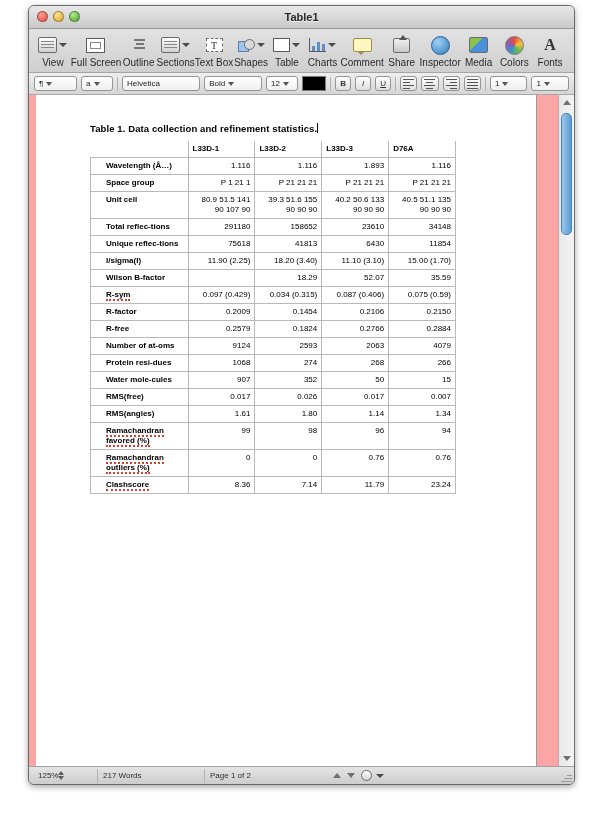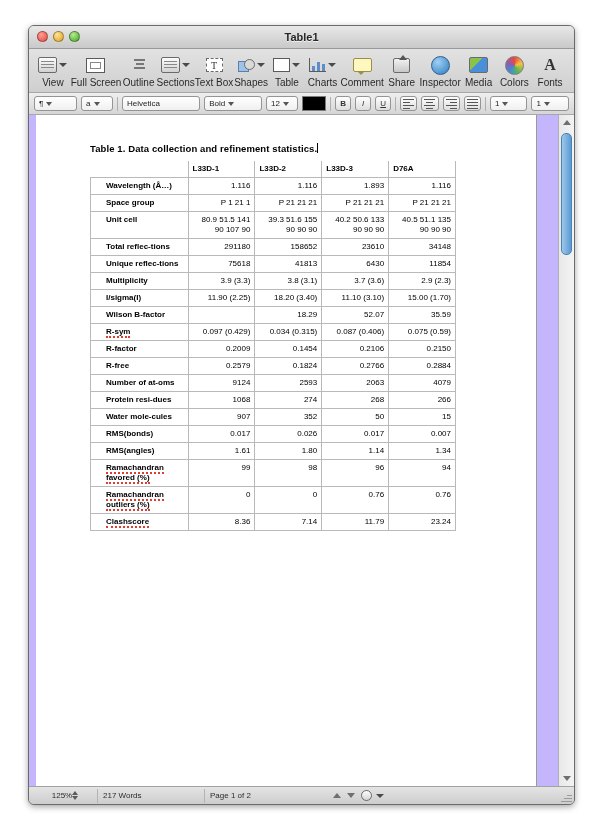--- a/index.html
+++ b/index.html
@@ -9,21 +9,21 @@
   }
   body {
     width: 600px;
     height: 823px;
     font-family: "Liberation Sans", sans-serif;
     overflow: hidden;
   }
   .window {
     position: absolute;
     left: 28px;
-    top: 25px;
+    top: 5px;
     width: 545px;
     height: 778px;
     border: 1px solid #6b6b6b;
     border-radius: 6px;
     background: #d8d8d8;
     box-shadow: 0 2px 6px rgba(0,0,0,0.35);
     overflow: hidden;
     display: flex;
     flex-direction: column;
   }
@@ -246,21 +246,21 @@
   .fb-color {
     width: 24px; height: 13px; background: #000; border: 1px solid #7b7b7b;
   }
   .fb-sep { width: 1px; height: 14px; background: #b0b0b0; }
   .fb-align i {
     display: block; height: 1px; background: #555; margin: 2px 0;
   }
   
   .docarea {
     flex: 1 1 auto;
-    background: #c4b5fd;
+    background: #fca5a5;
     position: relative;
     overflow: hidden;
     display: flex;
   }
   .page {
     position: absolute;
     left: 7px;
     top: 0;
     width: 500px;
     height: 100%;
@@ -377,21 +377,21 @@
     box-sizing: border-box;
     gap: 0;
   }
   .sb-cell {
     height: 14px;
     display: flex; align-items: center;
     padding: 0 5px;
     border-right: 1px solid #b4b4b4;
     white-space: nowrap;
   }
-  .sb-zoom { width: 54px; justify-content: center; }
+  .sb-zoom { width: 54px; justify-content: flex-start; }
   .stepper {
     display: flex; flex-direction: column; justify-content: center; gap: 1px;
   }
   .stepper .u { width: 0; height: 0; border-left: 3px solid transparent; border-right: 3px solid transparent; border-bottom: 4px solid #5a5a5a; }
   .stepper .d { width: 0; height: 0; border-left: 3px solid transparent; border-right: 3px solid transparent; border-top: 4px solid #5a5a5a; }
   .sb-nav { display: flex; align-items: center; gap: 6px; padding-left: 8px; }
   .resize-grip {
     position: absolute;
     right: 1px; bottom: 1px;
     width: 13px; height: 13px;
@@ -650,27 +650,20 @@
                 <td class="val">34148</td>
               </tr>
               <tr>
                 <td class="label">Unique reflec-tions</td>
                 <td class="val">75618</td>
                 <td class="val">41813</td>
                 <td class="val">6430</td>
                 <td class="val">11854</td>
               </tr>
               <tr>
-                <td class="label">Multiplicity</td>
-                <td class="val">3.9 (3.3)</td>
-                <td class="val">3.8 (3.1)</td>
-                <td class="val">3.7 (3.6)</td>
-                <td class="val">2.9 (2.3)</td>
-              </tr>
-              <tr>
                 <td class="label">I/sigma(I)</td>
                 <td class="val">11.90 (2.25)</td>
                 <td class="val">18.20 (3.40)</td>
                 <td class="val">11.10 (3.10)</td>
                 <td class="val">15.00 (1.70)</td>
               </tr>
               <tr>
                 <td class="label">Wilson B-factor</td>
                 <td class="val"></td>
                 <td class="val">18.29</td>
@@ -713,21 +706,21 @@
                 <td class="val">266</td>
               </tr>
               <tr>
                 <td class="label">Water mole-cules</td>
                 <td class="val">907</td>
                 <td class="val">352</td>
                 <td class="val">50</td>
                 <td class="val">15</td>
               </tr>
               <tr>
-                <td class="label">RMS(bonds)</td>
+                <td class="label">RMS(free)</td>
                 <td class="val">0.017</td>
                 <td class="val">0.026</td>
                 <td class="val">0.017</td>
                 <td class="val">0.007</td>
               </tr>
               <tr>
                 <td class="label">RMS(angles)</td>
                 <td class="val">1.61</td>
                 <td class="val">1.80</td>
                 <td class="val">1.14</td>

